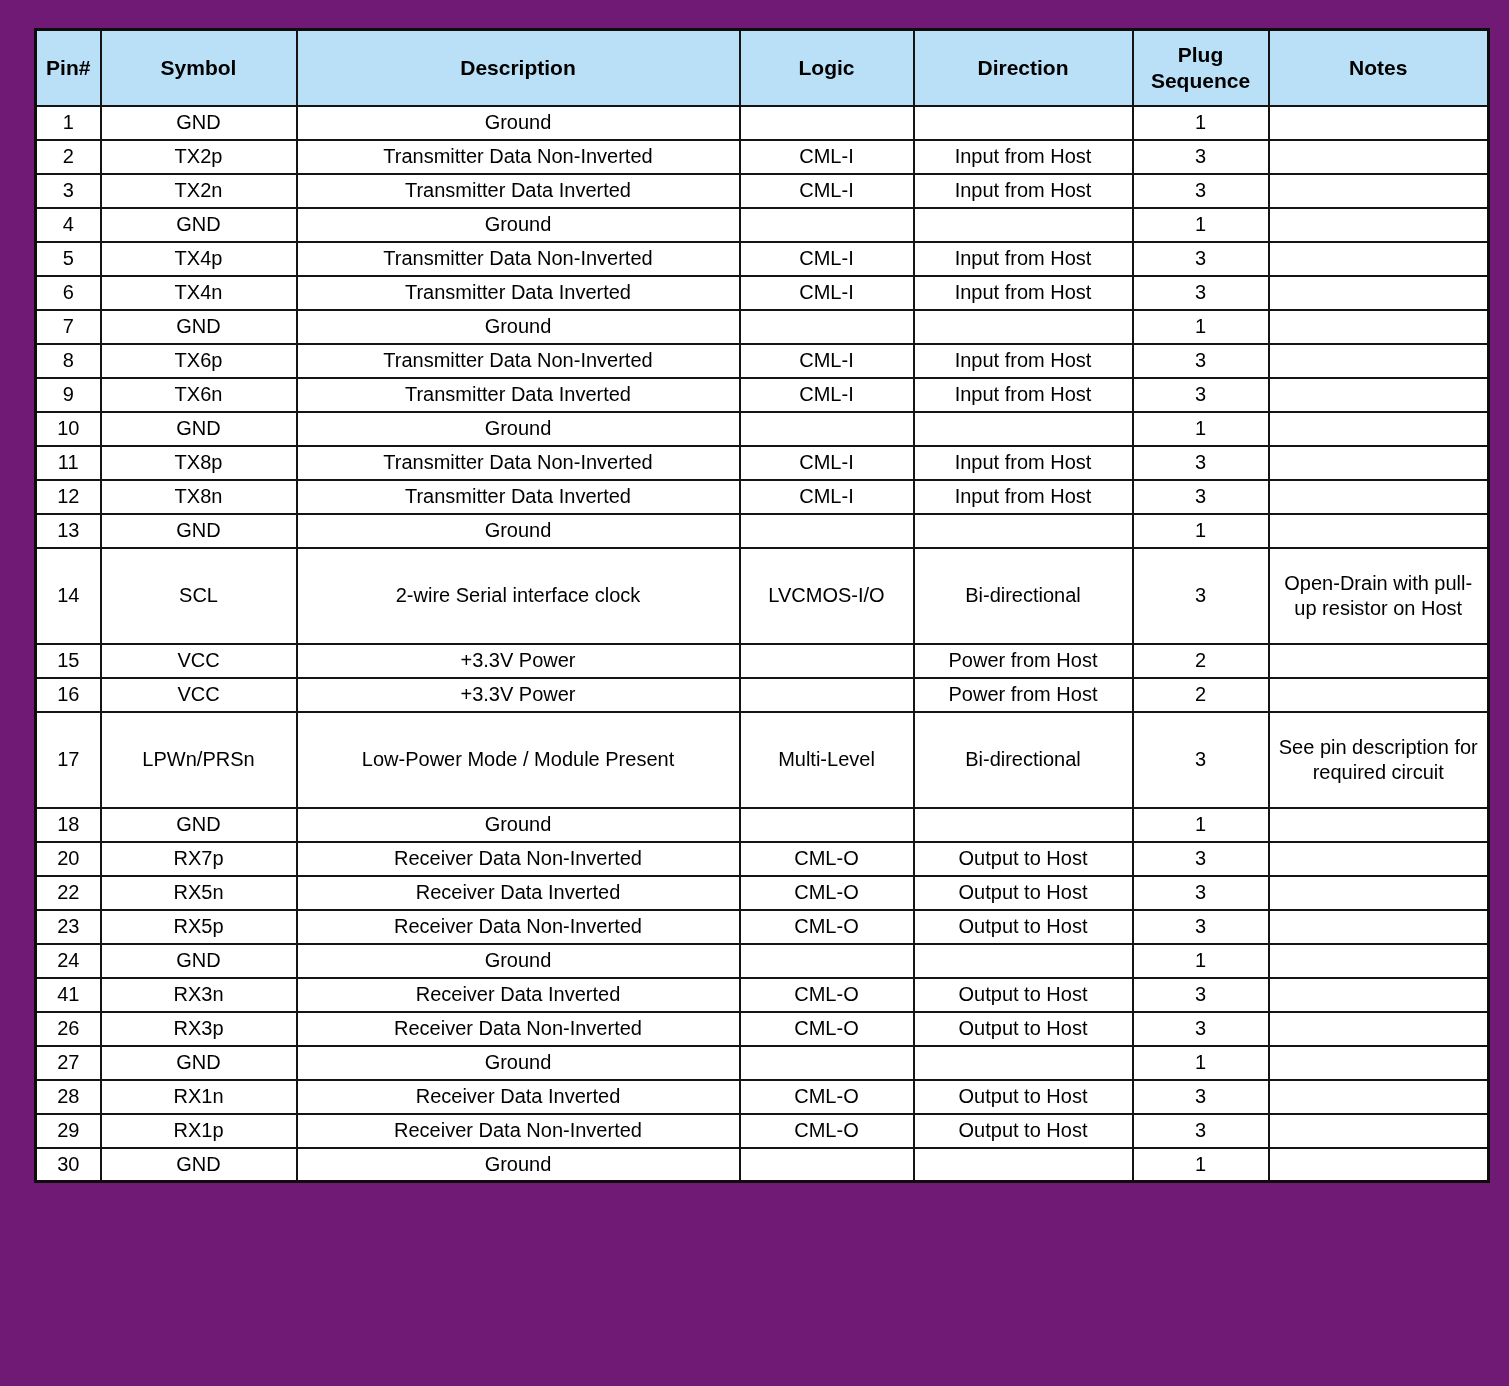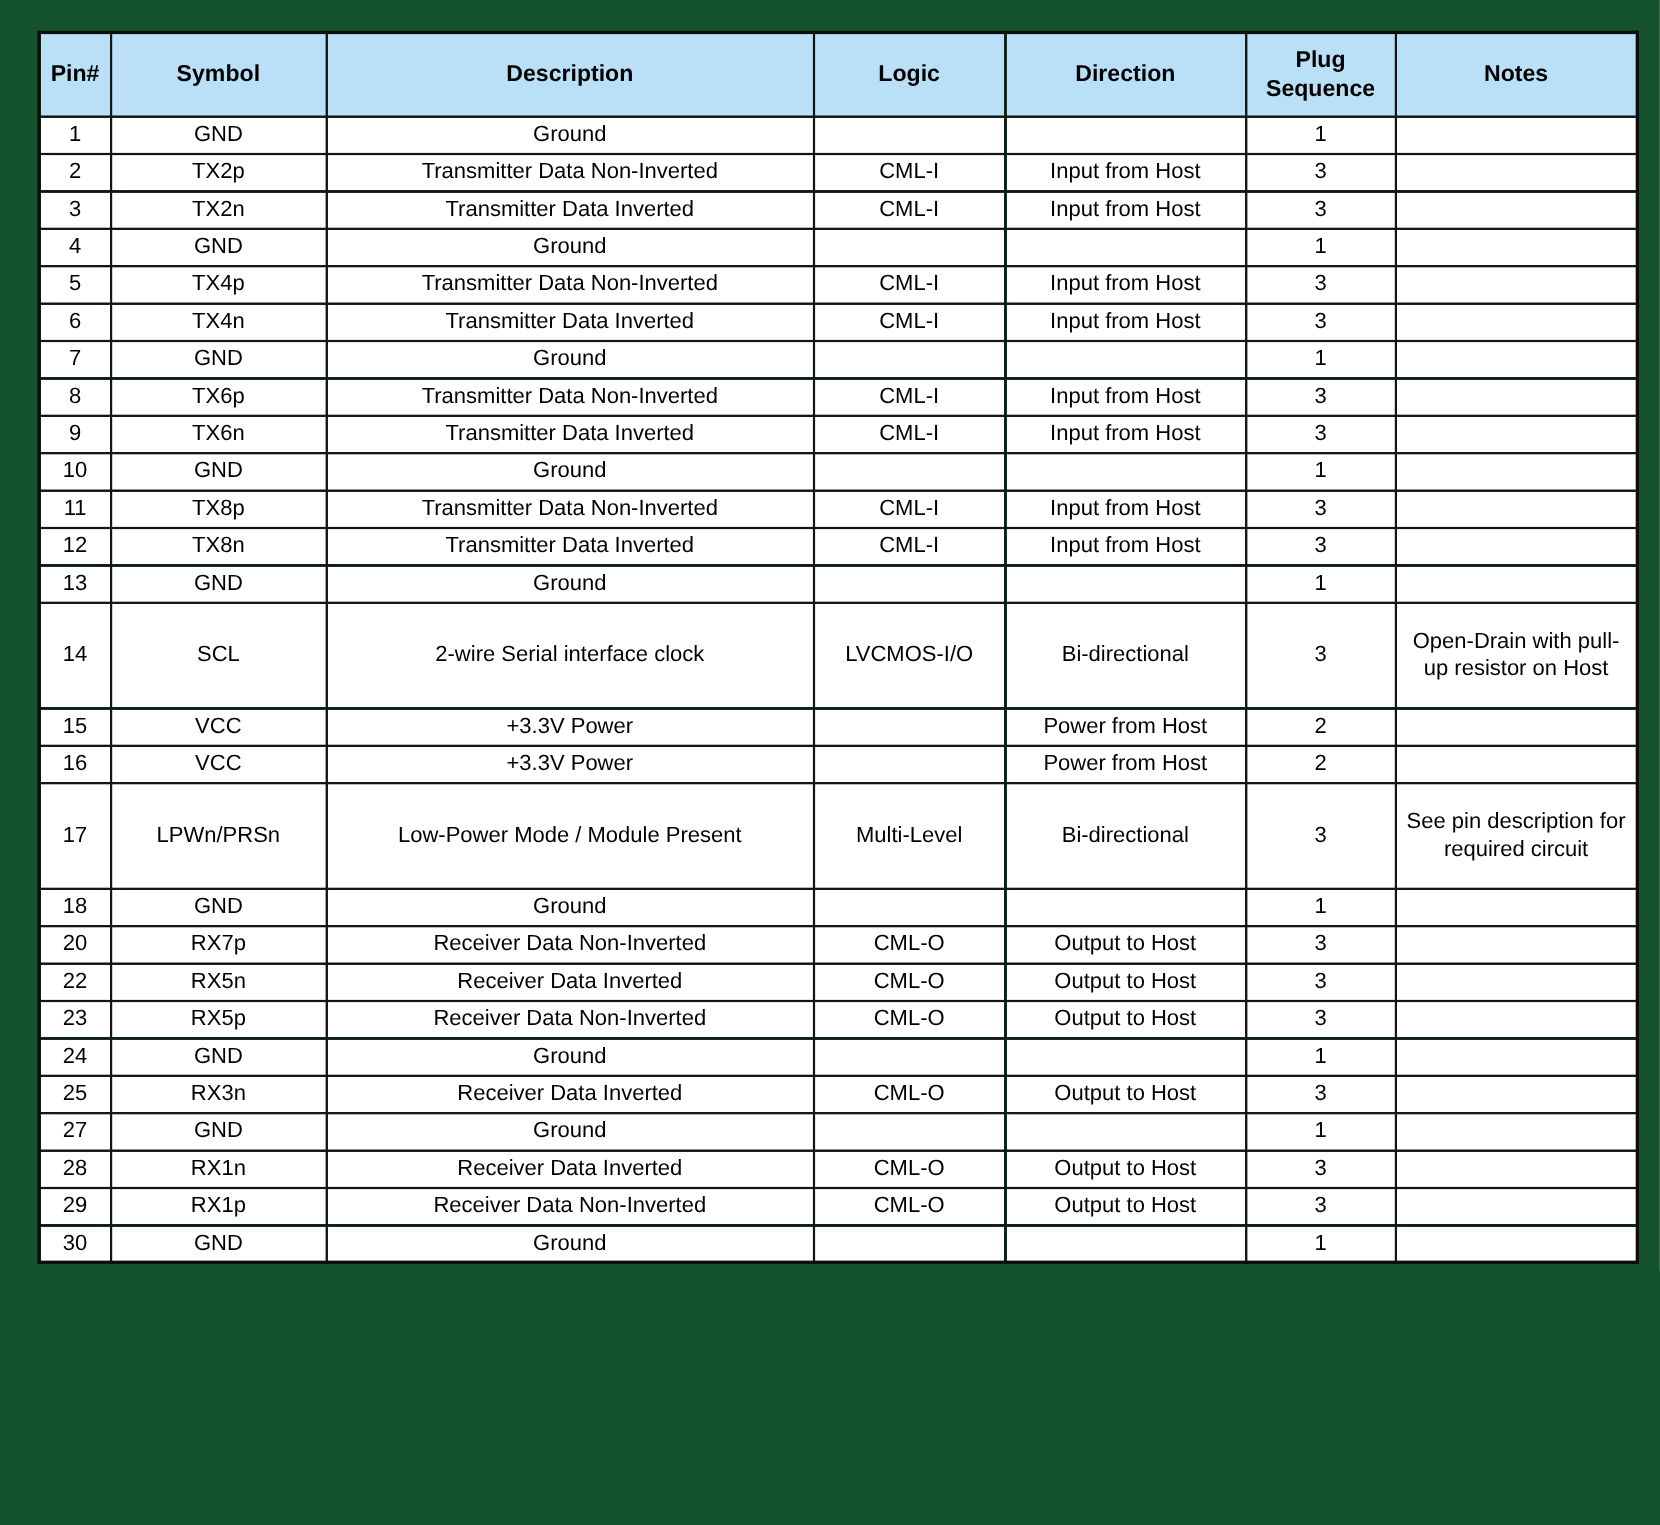--- a/index.html
+++ b/index.html
@@ -9,21 +9,21 @@
     width: 1509px;
     height: 1386px;
     font-family: "Liberation Sans", sans-serif;
     color: #000000;
   }
   .page {
     width: 1509px;
     height: 1386px;
     box-sizing: border-box;
     padding: 28px 0 0 34px;
-    background: #14532d;
+    background: #701a75;
   }
   table.pin-table {
     border-collapse: collapse;
     table-layout: fixed;
     width: 1453px;
     border: 3px solid #0d0d0d;
   }
   table.pin-table th,
   table.pin-table td {
     border: 2px solid #141414;
@@ -275,23 +275,32 @@
         <tr>
           <td>24</td>
           <td>GND</td>
           <td>Ground</td>
           <td></td>
           <td></td>
           <td>1</td>
           <td></td>
         </tr>
         <tr>
-          <td>25</td>
+          <td>41</td>
           <td>RX3n</td>
           <td>Receiver Data Inverted</td>
+          <td>CML-O</td>
+          <td>Output to Host</td>
+          <td>3</td>
+          <td></td>
+        </tr>
+        <tr>
+          <td>26</td>
+          <td>RX3p</td>
+          <td>Receiver Data Non-Inverted</td>
           <td>CML-O</td>
           <td>Output to Host</td>
           <td>3</td>
           <td></td>
         </tr>
         <tr>
           <td>27</td>
           <td>GND</td>
           <td>Ground</td>
           <td></td>

